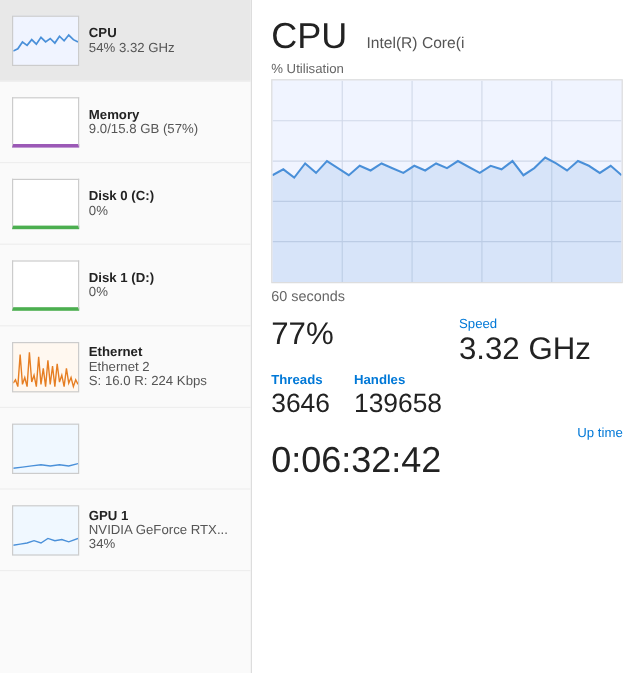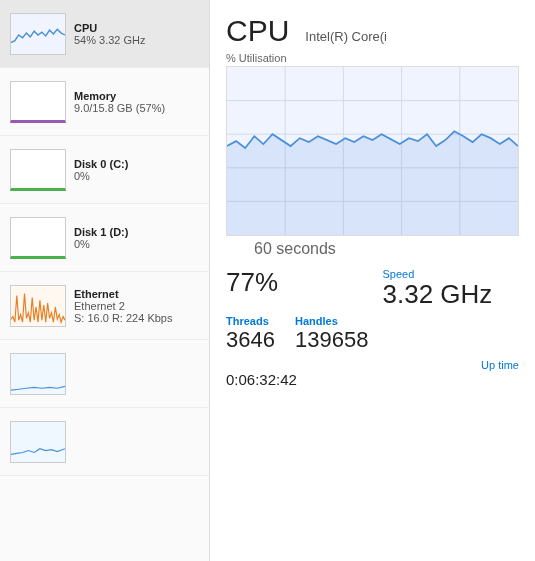--- a/index.html
+++ b/index.html
@@ -139,24 +139,23 @@
       margin-bottom: 4px;
       overflow: hidden;
     }
 
     .chart-area svg {
       width: 100%;
       height: 100%;
     }
 
     .chart-time {
-      font-size: 16px;
+      font-size: 12px;
       color: #666;
       margin-bottom: 10px;
-      margin-left: 28px;
     }
 
     .stats-grid {
       display: grid;
       grid-template-columns: 1fr 1fr;
       gap: 10px 20px;
     }
 
     .stat-block { }
 
@@ -198,21 +197,21 @@
     }
 
     .uptime-key {
       font-size: 11px;
       color: #0078d7;
       display: block;
       text-align: right;
     }
 
     .uptime-val {
-      font-size: 15px;
+      font-size: 30px;
       font-weight: 300;
       color: #222;
     }
 
     
     .grid-line {
       stroke: #d0d8e8;
       stroke-width: 1;
     }
   </style>
@@ -277,20 +276,25 @@
       </svg>
     </div>
   </div>
 
   <div class="sidebar-item">
     <div class="thumb gpu1-thumb">
       <svg viewBox="0 0 56 42" preserveAspectRatio="none">
         <polyline points="0,34 6,33 12,32 18,30 24,32 30,28 36,30 42,29 48,31 56,28" fill="none" stroke="#4a90d9" stroke-width="1.2"></polyline>
       </svg>
     </div>
+    <div>
+      <span class="thumb-label">GPU 1</span>
+      <span class="thumb-sub">NVIDIA GeForce RTX...</span>
+      <span class="thumb-sub">34%</span>
+    </div>
   </div>
 
 </div>
 
 <div class="main">
   <div class="main-header">
     <span class="main-title">CPU</span>
     <span class="main-subtitle">Intel(R) Core(i</span>
   </div>
 

